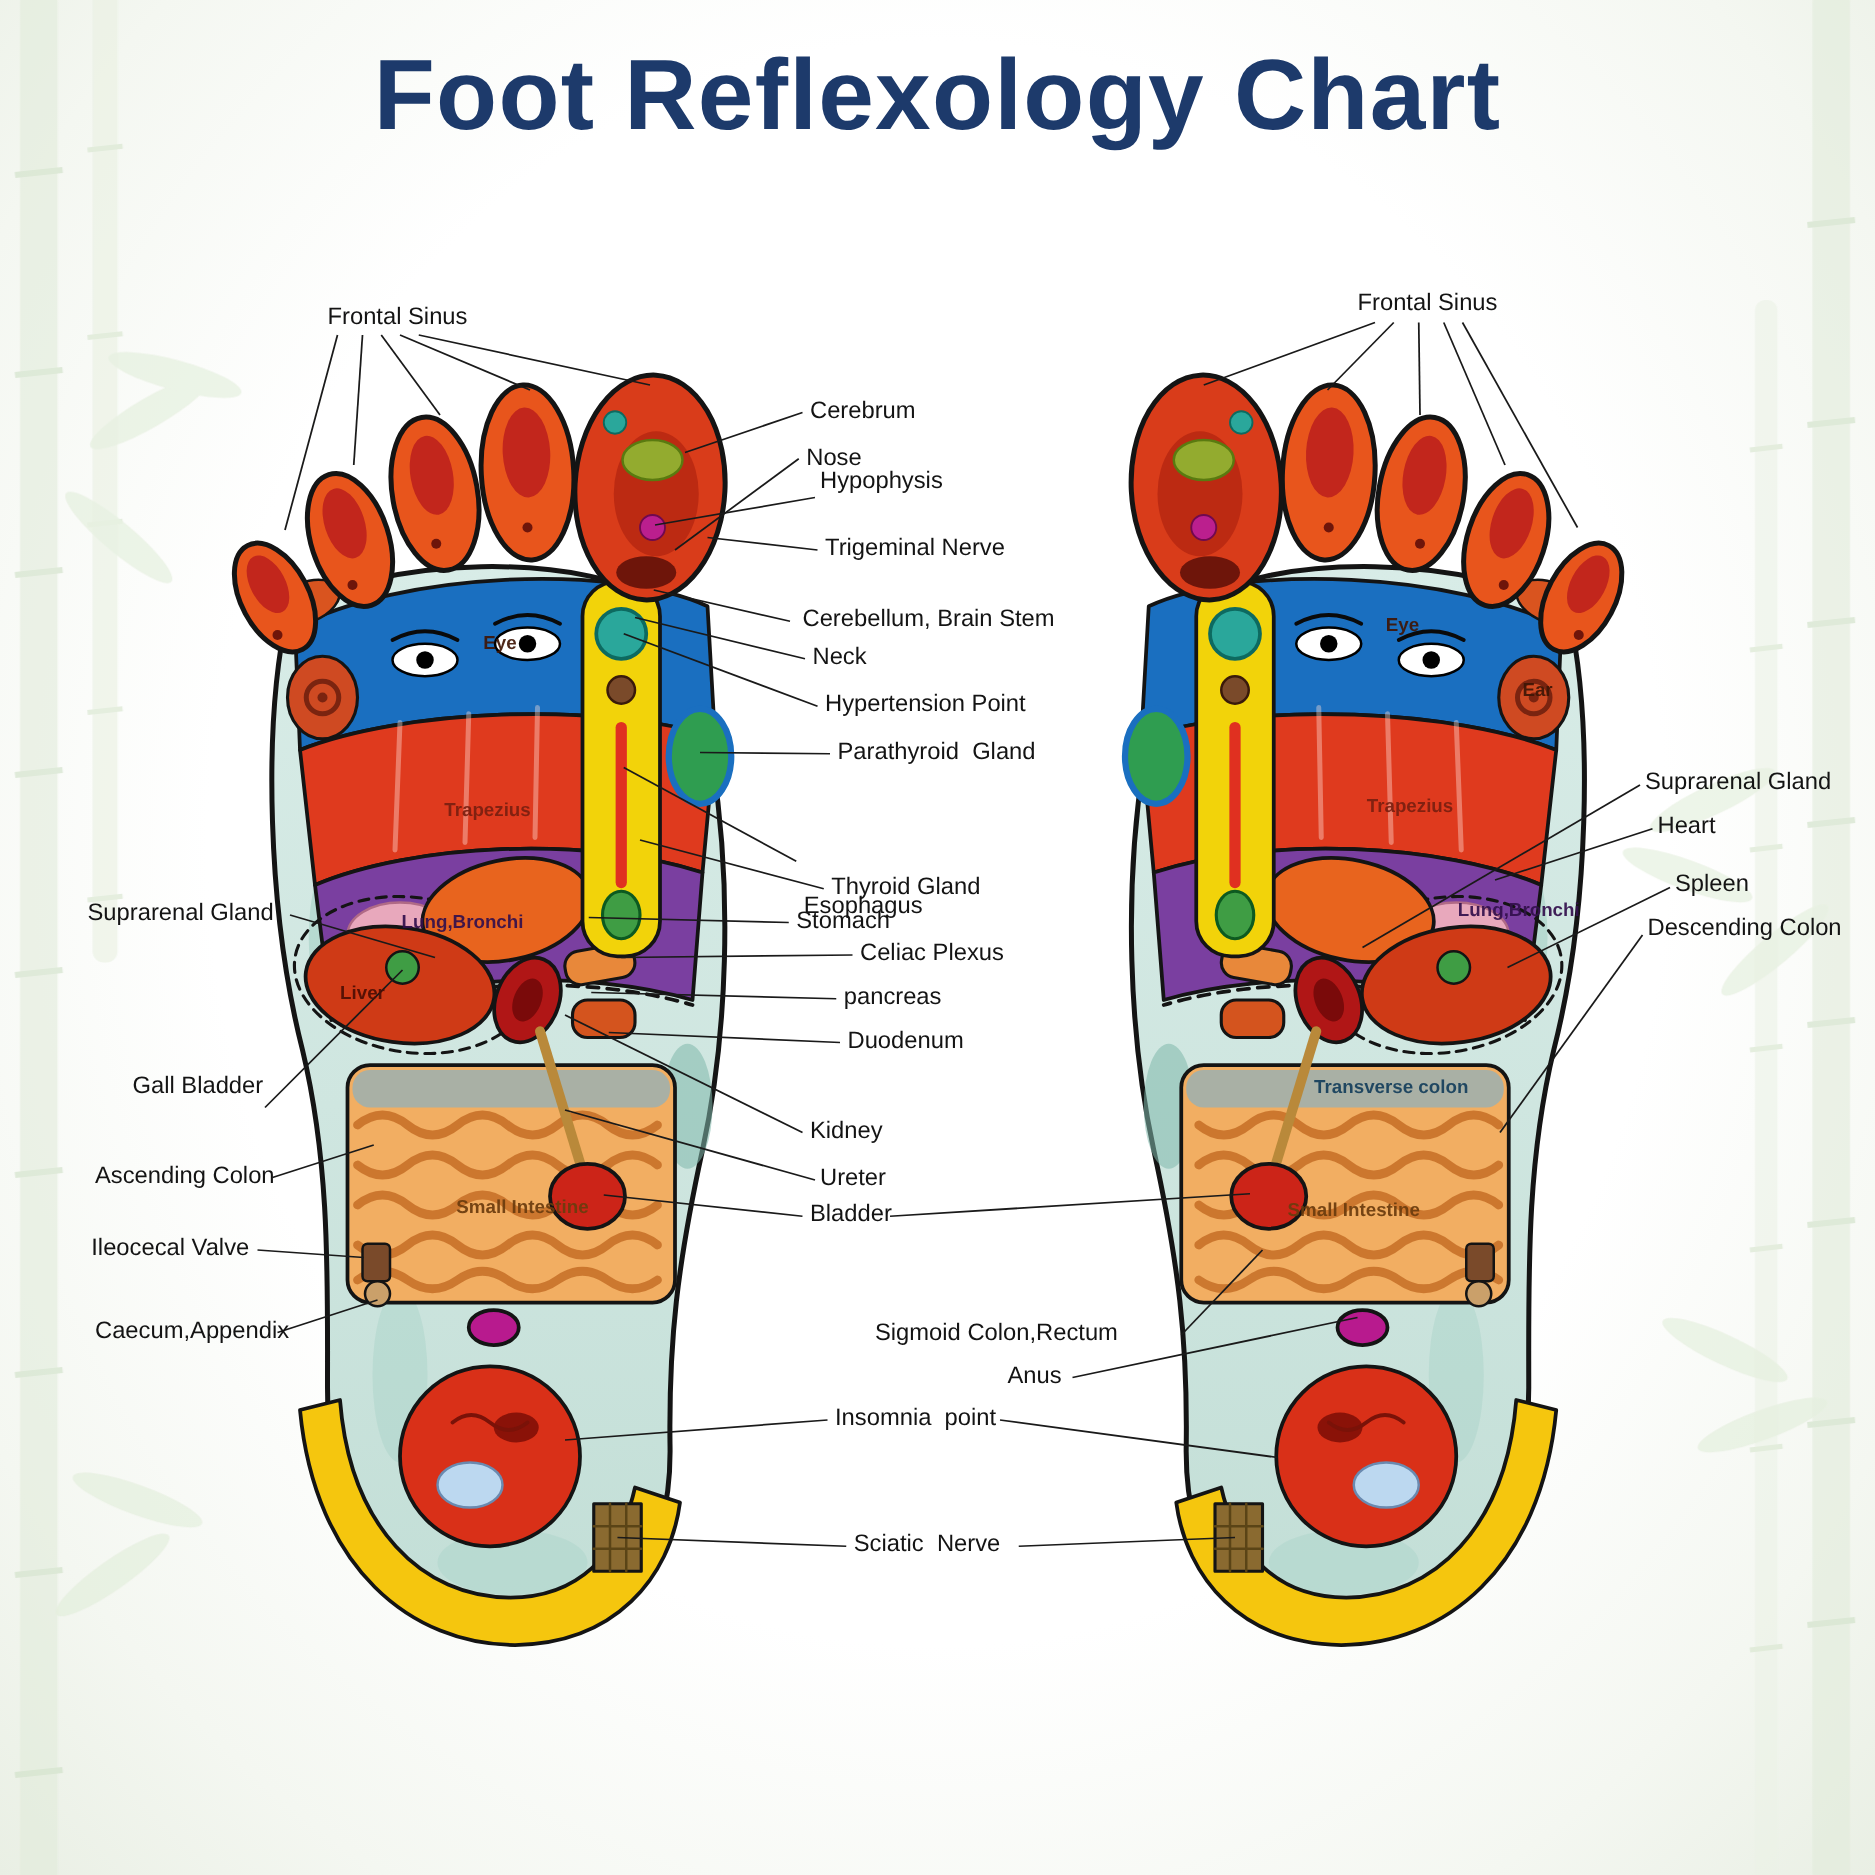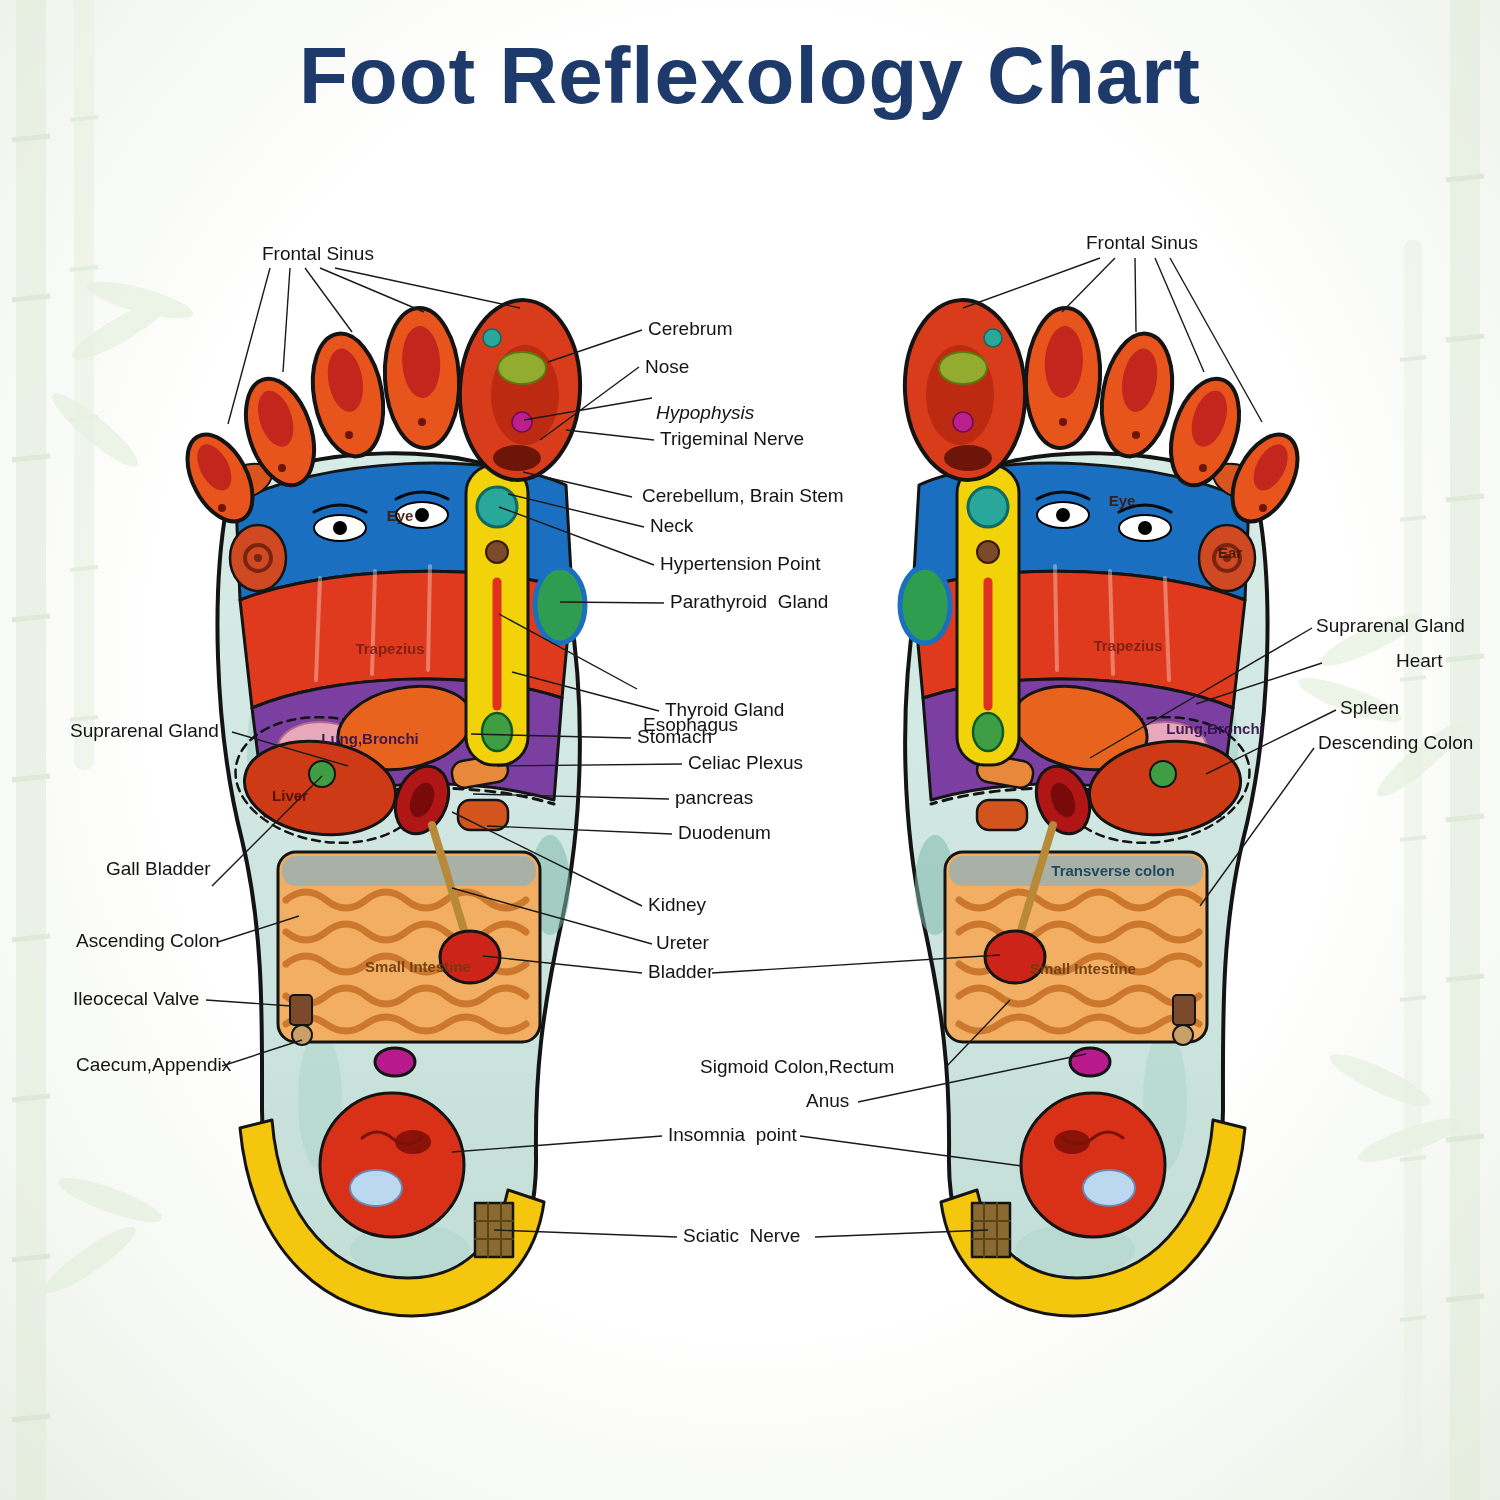--- a/index.html
+++ b/index.html
@@ -251,21 +251,21 @@
       </g>
   </svg>
 
   <h1 class="title" style="color: rgb(29, 58, 107);">Foot Reflexology Chart</h1>
 
   <div id="label-layer">
       <div class="label" style="left: 262px; top: 243px;">Frontal Sinus</div>
       <div class="label" style="left: 1086px; top: 232px;">Frontal Sinus</div>
       <div class="label" style="left: 648px; top: 318px;">Cerebrum</div>
       <div class="label" style="left: 645px; top: 356px;">Nose</div>
-      <div class="label" style="left: 656px; top: 402px; font-style: italic;">Hypophysis</div>
+      <div class="label" style="left: 656px; top: 374px;">Hypophysis</div>
       <div class="label" style="left: 660px; top: 428px;">Trigeminal Nerve</div>
       <div class="label" style="left: 642px; top: 485px;">Cerebellum, Brain Stem</div>
       <div class="label" style="left: 650px; top: 515px;">Neck</div>
       <div class="label" style="left: 660px; top: 553px;">Hypertension Point</div>
       <div class="label" style="left: 670px; top: 591px;">Parathyroid  Gland</div>
       <div class="label" style="left: 643px; top: 714px;">Esophagus</div>
       <div class="label" style="left: 665px; top: 699px;">Thyroid Gland</div>
       <div class="label" style="left: 637px; top: 726px;">Stomach</div>
       <div class="label" style="left: 688px; top: 752px;">Celiac Plexus</div>
       <div class="label" style="left: 675px; top: 787px;">pancreas</div>
@@ -276,21 +276,21 @@
       <div class="label" style="left: 700px; top: 1056px;">Sigmoid Colon,Rectum</div>
       <div class="label" style="left: 806px; top: 1090px;">Anus</div>
       <div class="label" style="left: 668px; top: 1124px;">Insomnia  point</div>
       <div class="label" style="left: 683px; top: 1225px;">Sciatic  Nerve</div>
       <div class="label" style="left: 70px; top: 720px;">Suprarenal Gland</div>
       <div class="label" style="left: 106px; top: 858px;">Gall Bladder</div>
       <div class="label" style="left: 76px; top: 930px;">Ascending Colon</div>
       <div class="label" style="left: 73px; top: 988px;">Ileocecal Valve</div>
       <div class="label" style="left: 76px; top: 1054px;">Caecum,Appendix</div>
       <div class="label" style="left: 1316px; top: 615px;">Suprarenal Gland</div>
-      <div class="label" style="left: 1396px; top: 650px;">Heart</div>
+      <div class="label" style="left: 1326px; top: 650px;">Heart</div>
       <div class="label" style="left: 1340px; top: 697px;">Spleen</div>
       <div class="label" style="left: 1318px; top: 732px;">Descending Colon</div>
       <div class="foot-label" style="left: 400px; top: 515px; color: rgb(63, 22, 6);">Eye</div>
       <div class="foot-label" style="left: 390px; top: 648px; color: rgb(122, 31, 16);">Trapezius</div>
       <div class="foot-label" style="left: 370px; top: 738px; color: rgb(51, 16, 77);">Lung,Bronchi</div>
       <div class="foot-label" style="left: 290px; top: 795px; color: rgb(77, 14, 4);">Liver</div>
       <div class="foot-label" style="left: 418px; top: 966px; color: rgb(107, 60, 14);">Small Intestine</div>
       <div class="foot-label" style="left: 1122px; top: 500px; color: rgb(63, 22, 6);">Eye</div>
       <div class="foot-label" style="left: 1230px; top: 552px; color: rgb(63, 22, 6);">Ear</div>
       <div class="foot-label" style="left: 1128px; top: 645px; color: rgb(122, 31, 16);">Trapezius</div>

